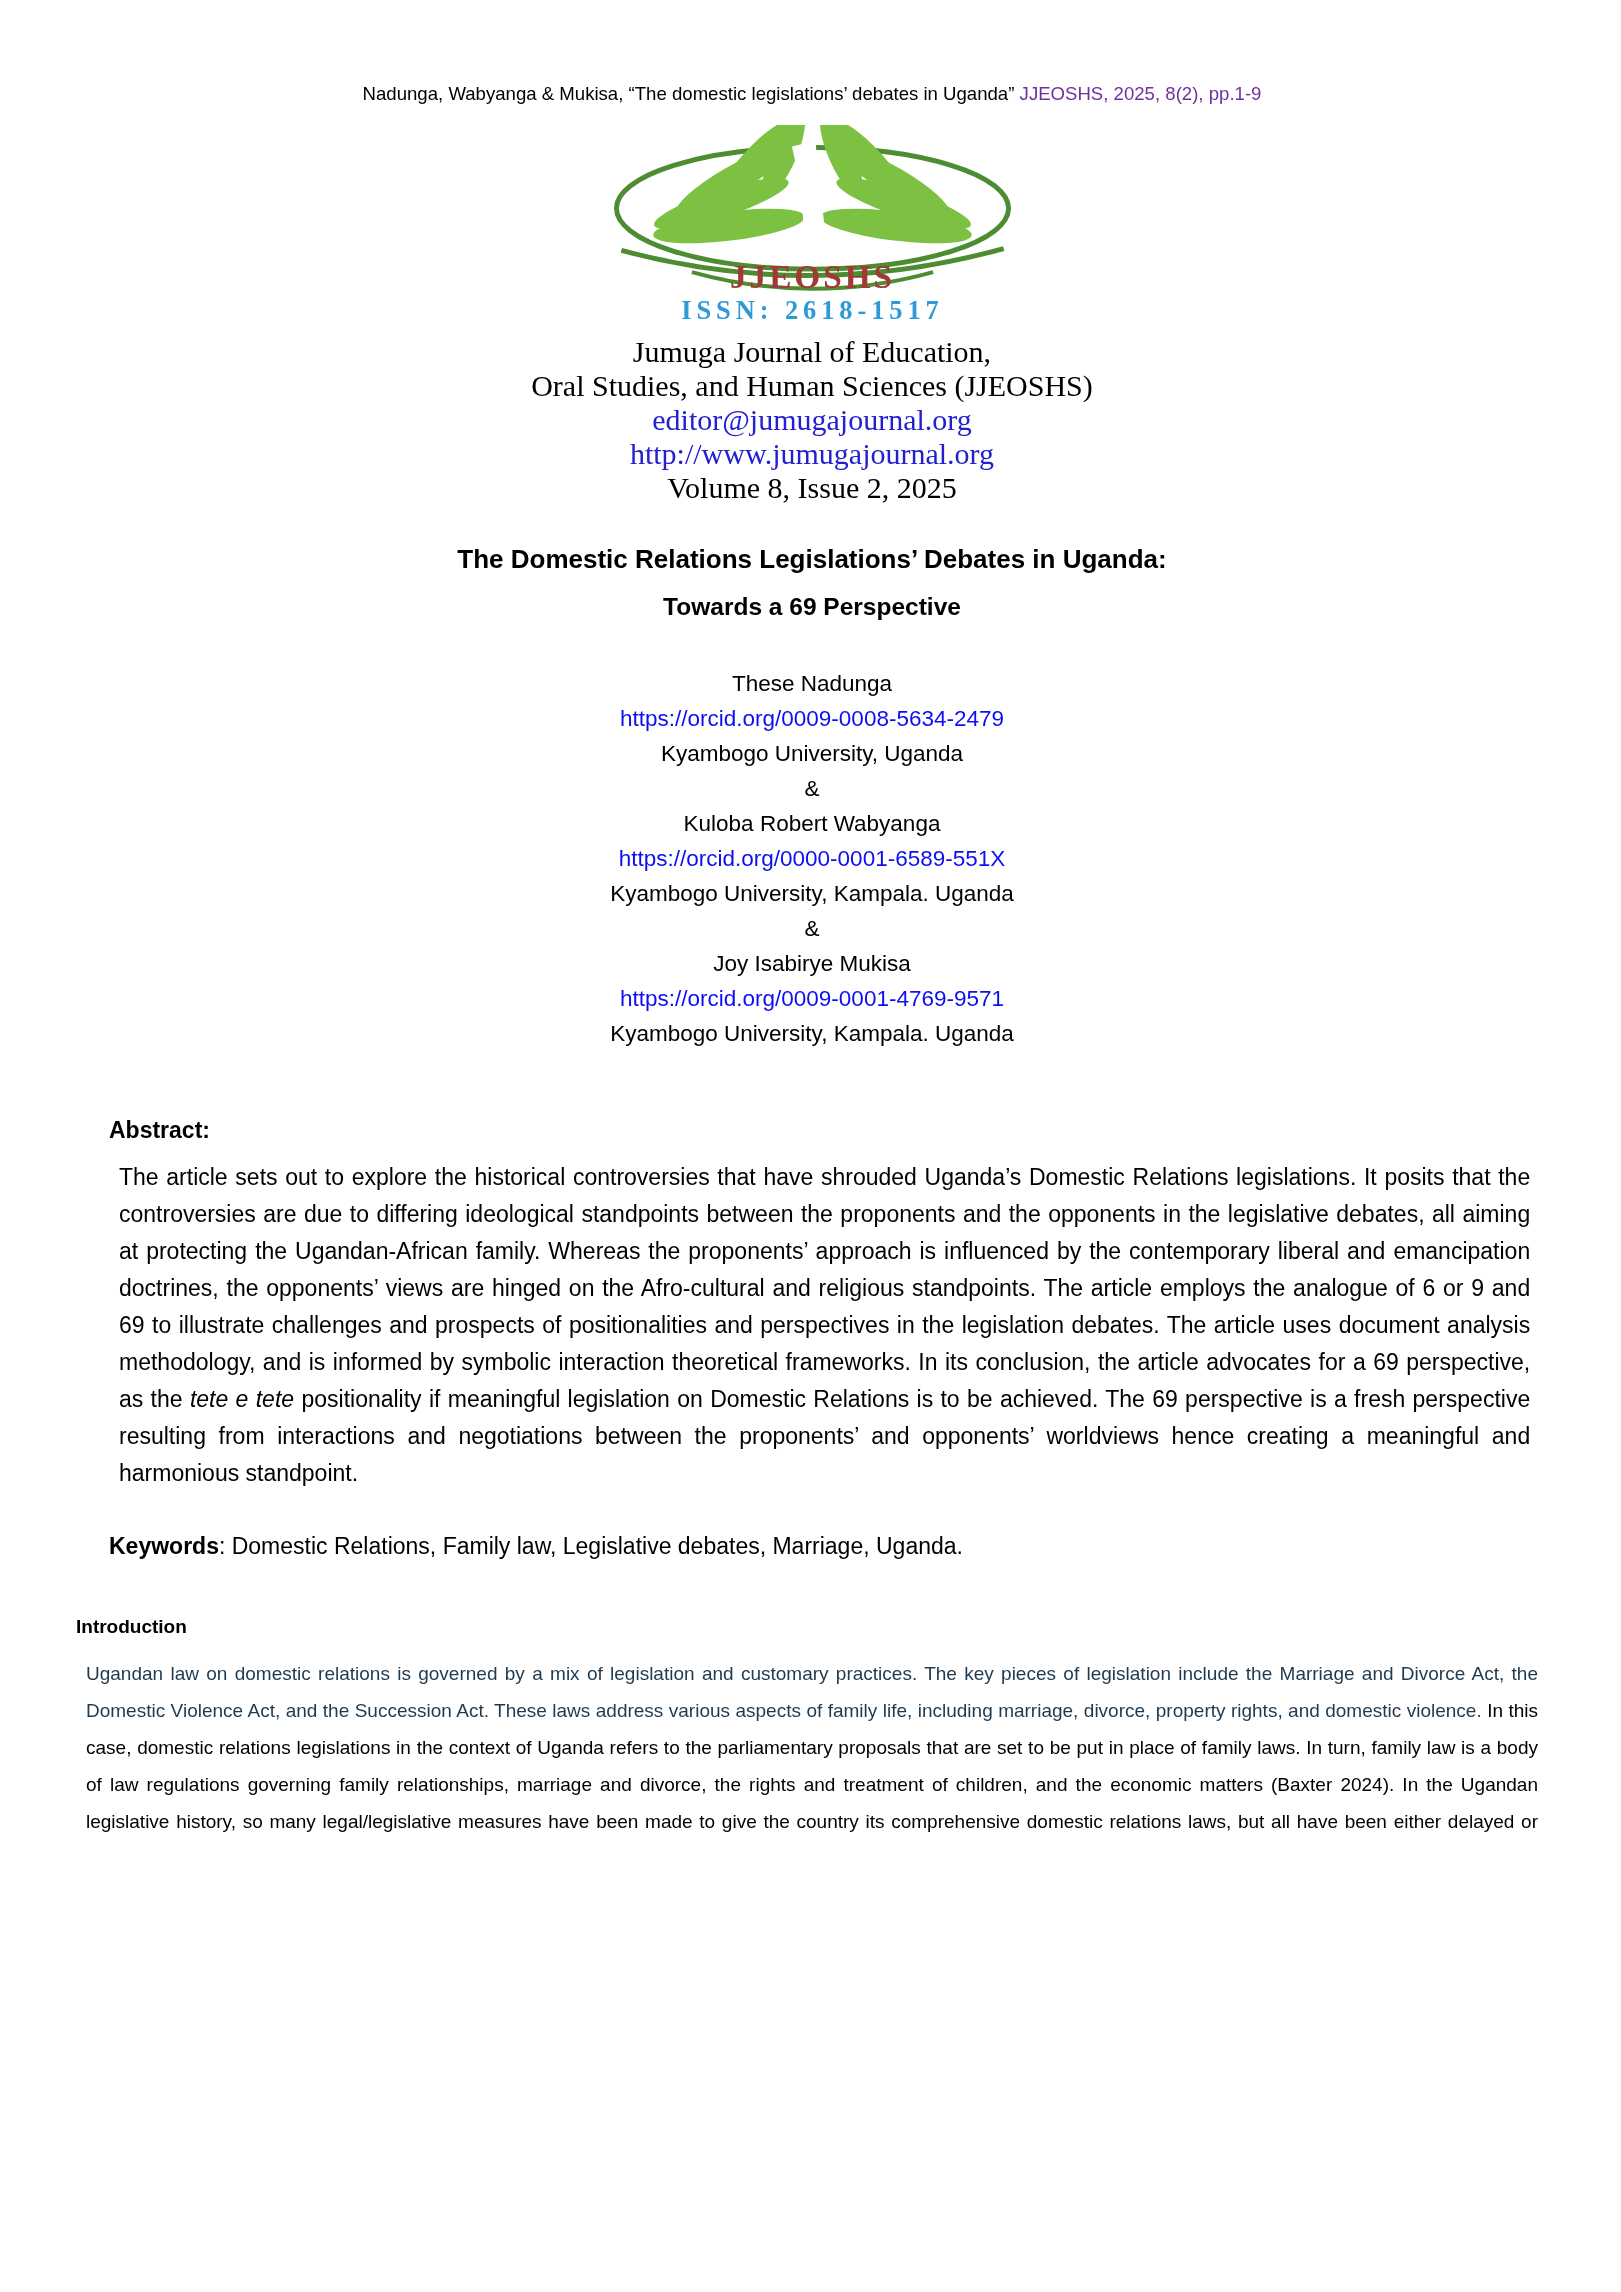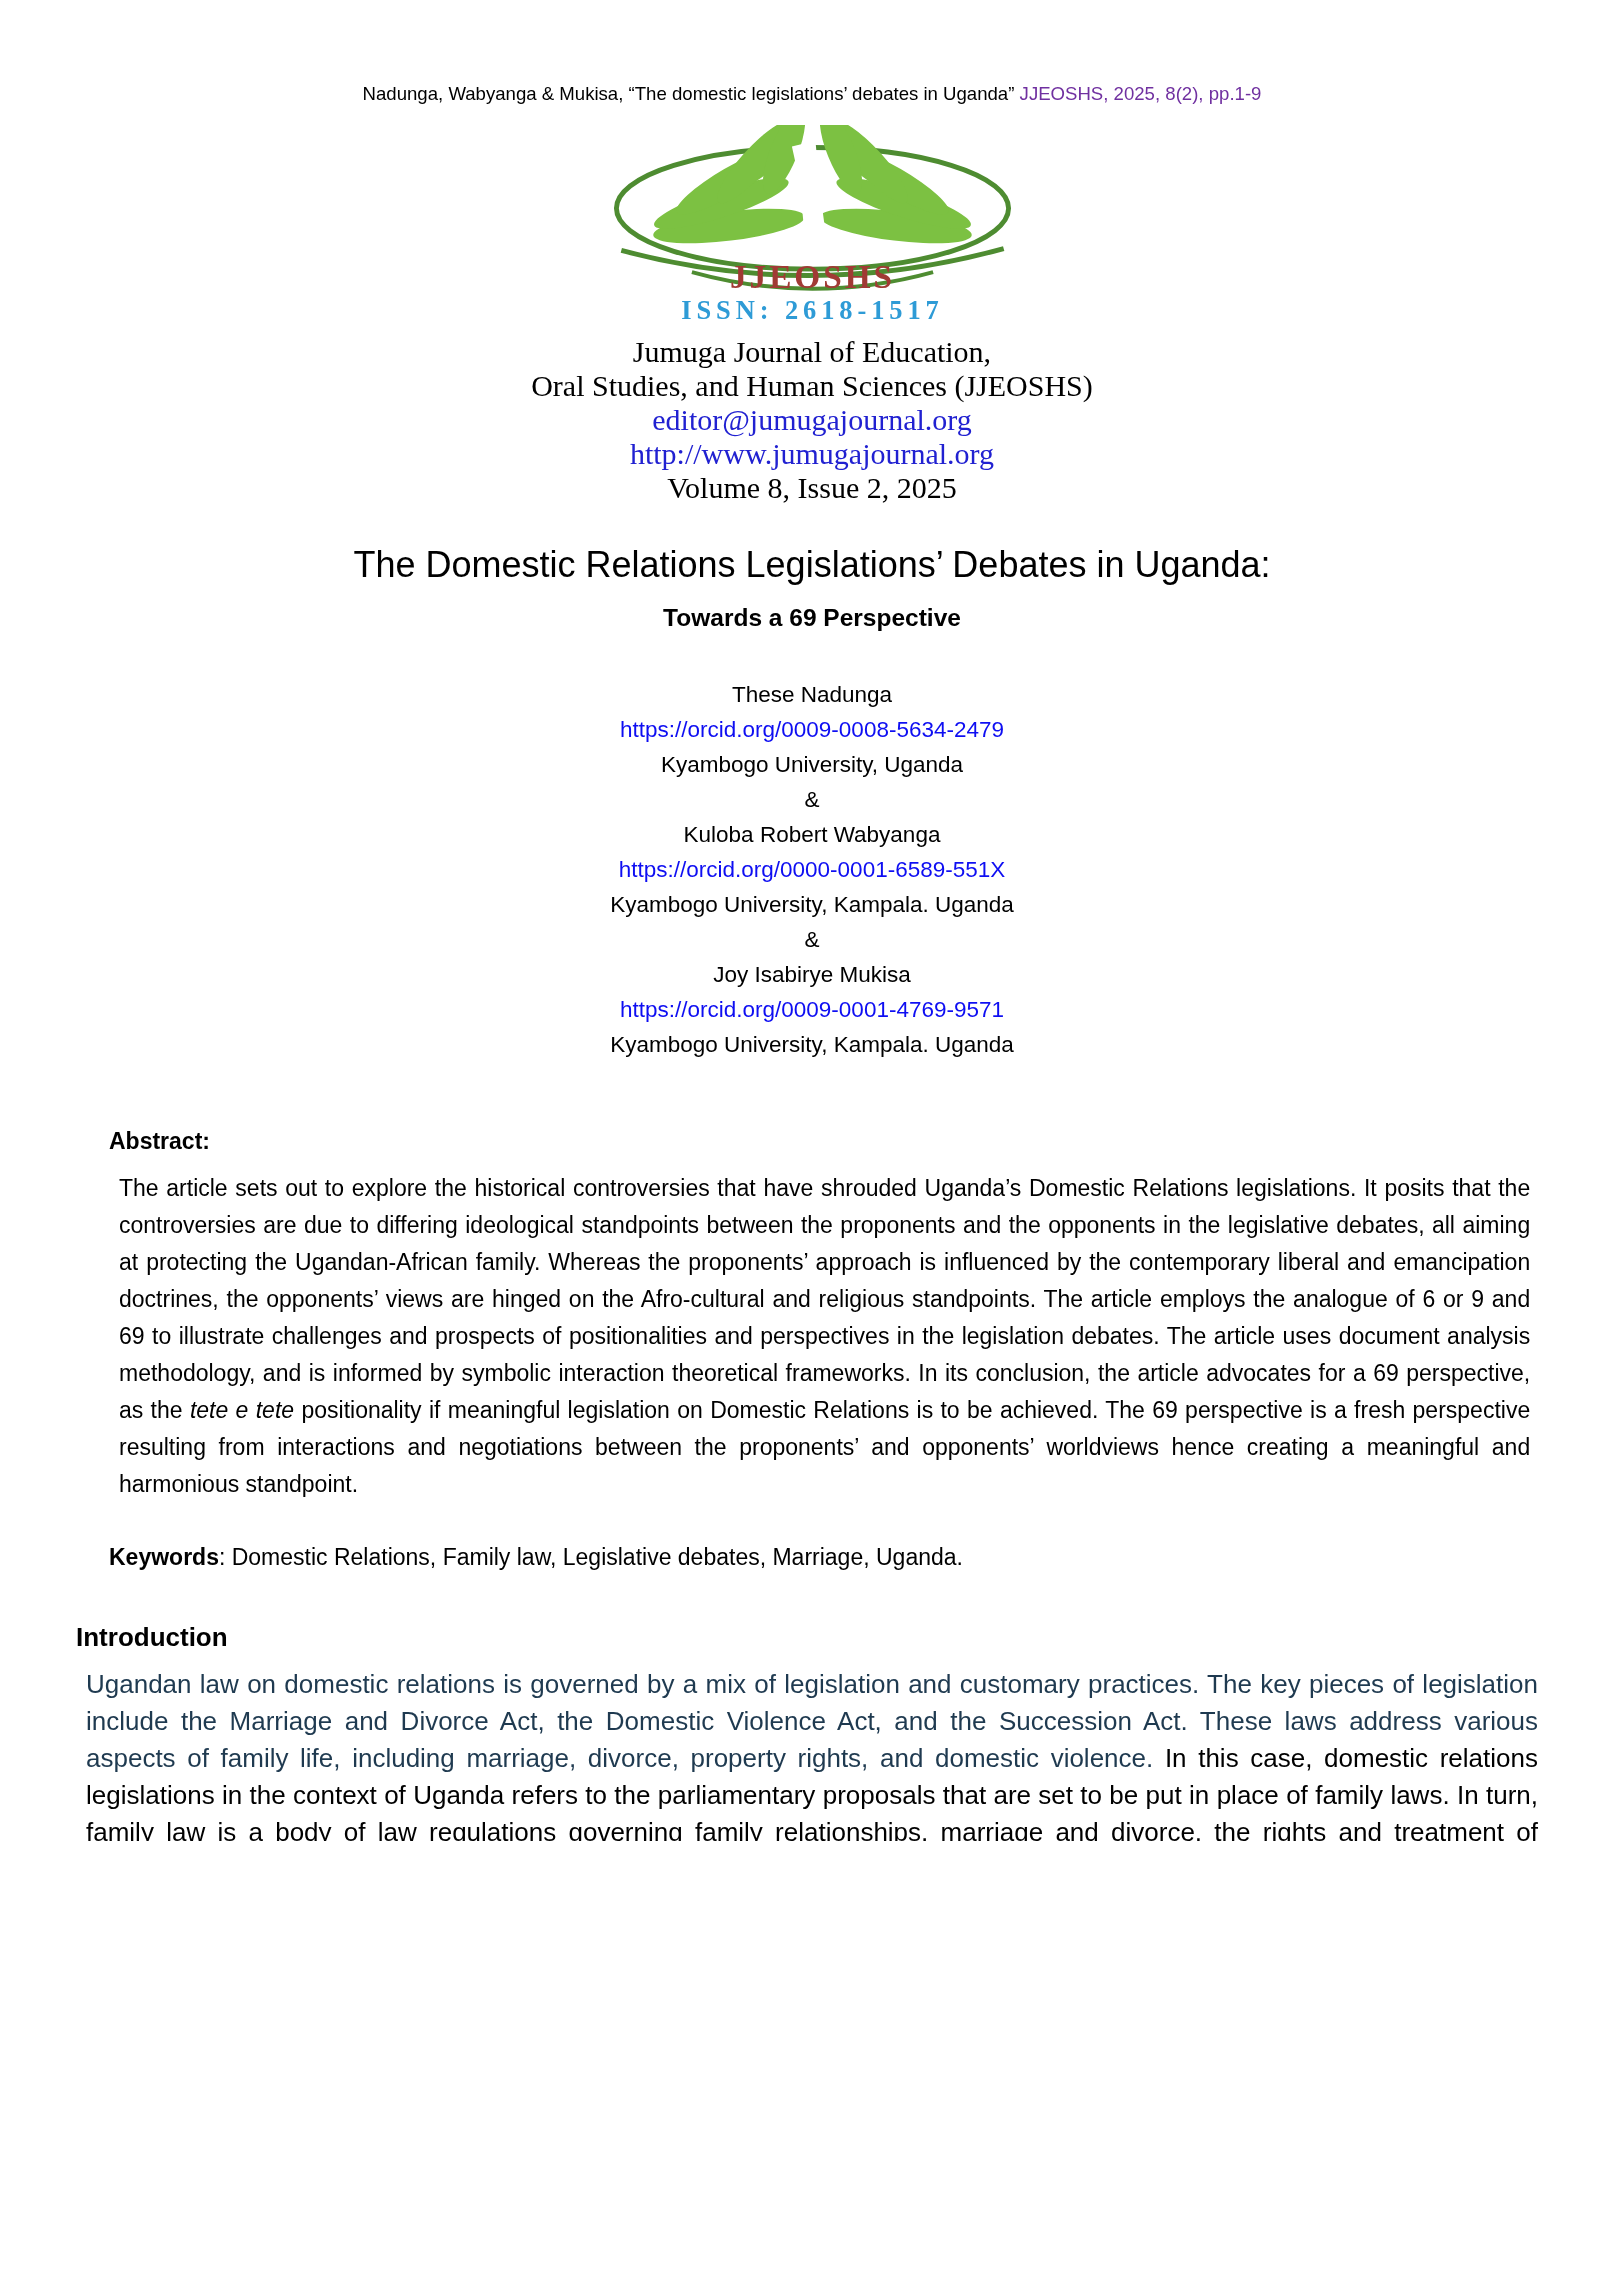--- a/index.html
+++ b/index.html
@@ -11,32 +11,32 @@
   .running-head { text-align:center; font-size:18.6px; line-height:23.5px; white-space:nowrap; }
   .rh-journal { color:var(--header-purple); }
 
   .logo-row { text-align:center; margin-top:19.6px; }
   .logo-row svg { display:inline-block; }
 
   .masthead { text-align:center; font-family:"Liberation Serif", serif; font-size:30px; line-height:34px; margin-top:5.9px; }
   .m-link { color:var(--link-blue); }
   .m-doi { font-family:"Liberation Sans", sans-serif; font-size:23.5px; color:var(--doi-blue); }
 
-  .title    { margin:39px 0 4px; text-align:center; font-size:36px; font-weight:normal; }
+  .title    { margin:39px 0 4px; text-align:center; font-size:26px; font-weight:bold; }
   .subtitle { margin:18px 0 0;  text-align:center; font-size:24.5px; font-weight:bold; }
 
   .authors { margin-top:45px; text-align:center; font-size:22.5px; line-height:35px; }
   .orcid { color:var(--orcid-blue); }
 
   .abstract { margin:61px 7.8px 0 33px; font-size:23px; line-height:37px; }
   .sec-heading { font-weight:bold; }
   .just { text-align:justify; margin:10px; }
   .keywords { margin:36px 0 0; }
 
-  .intro { margin:43px 0 0; font-size:26px; line-height:37px; }
+  .intro { margin:43px 0 0; font-size:19px; line-height:37px; }
   .navy { color:var(--intro-navy); }
 
   .page-number {
     position:absolute; left:0; right:0; top:2105px; text-align:center;
     font-family:"Liberation Serif", serif; font-size:27.4px;
   }
 </style>
 </head>
 <body>
 

